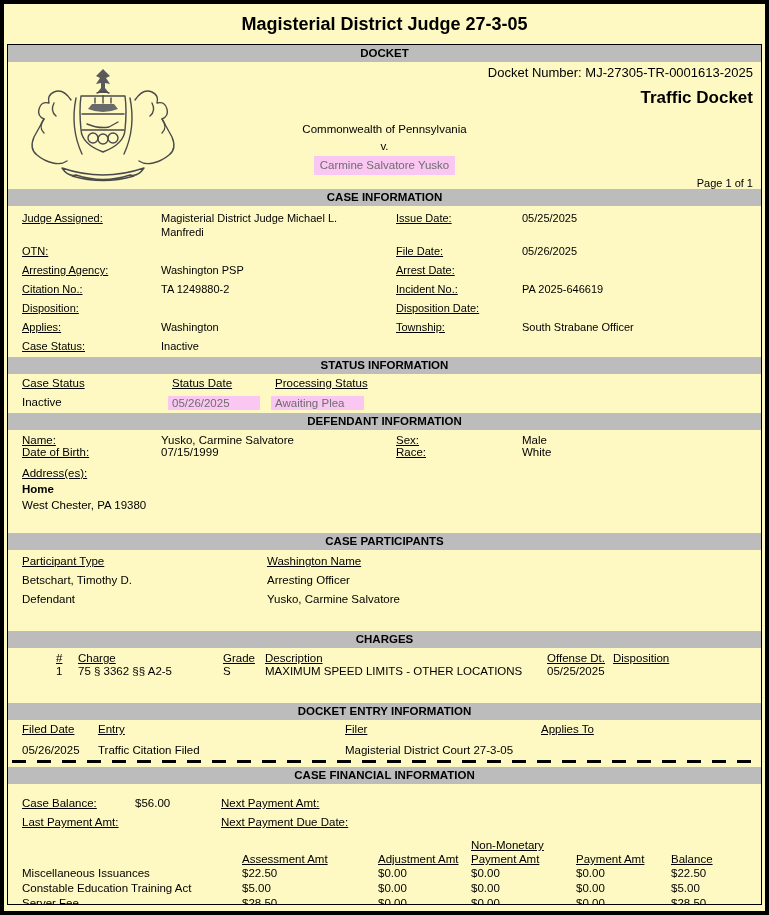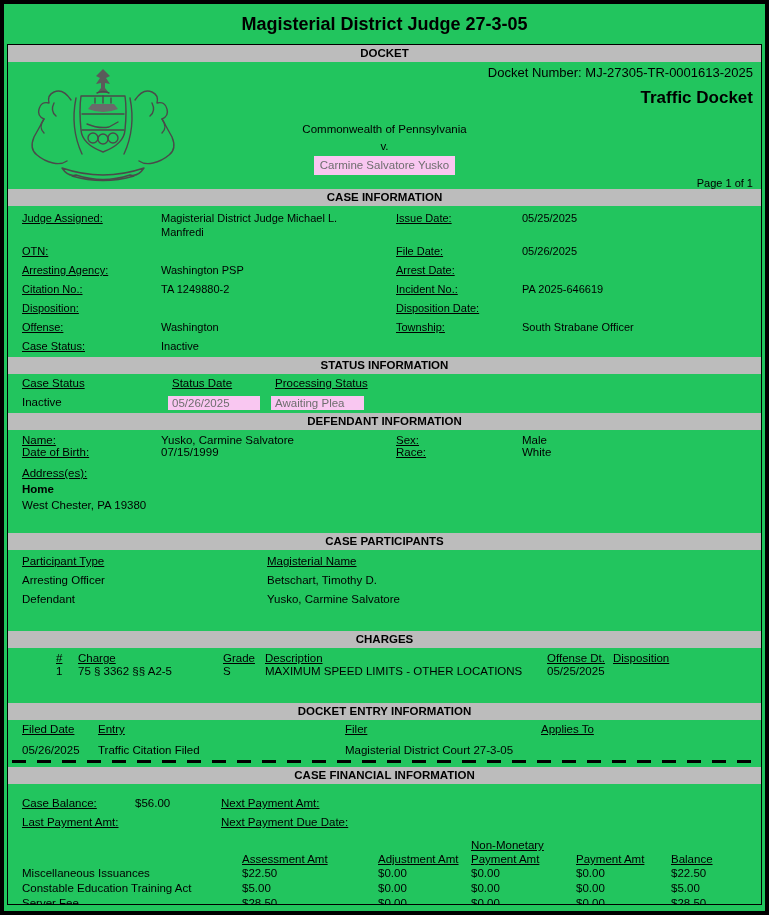--- a/index.html
+++ b/index.html
@@ -5,21 +5,21 @@
   :root{
     --bar-gray:#bcbcbc;
     --pink:#f9c7f1;
     --pink-text:#6e6e6e;
   }
   *{box-sizing:border-box;}
   html,body{margin:0;padding:0;background:#fff;}
   .page{
     width:769px;height:915px;
     border:4px solid #000;
-    background:#22c55e;
+    background:#fef9c3;
     font-family:"Liberation Sans",sans-serif;
     color:#000;
     position:relative;
     overflow:hidden;
   }
   .title-row{
     height:40px;line-height:40px;text-align:center;
     font-size:18px;font-weight:bold;
   }
   .inner{
@@ -188,21 +188,21 @@
       <div class="lbl">Citation No.:</div>
       <div>TA 1249880-2</div>
       <div class="lbl">Incident No.:</div>
       <div>PA 2025-646619</div>
 
       <div class="lbl">Disposition:</div>
       <div></div>
       <div class="lbl">Disposition Date:</div>
       <div></div>
 
-      <div class="lbl">Offense:</div>
+      <div class="lbl">Applies:</div>
       <div>Washington</div>
       <div class="lbl">Township:</div>
       <div>South Strabane Officer</div>
 
       <div class="lbl">Case Status:</div>
       <div>Inactive</div>
       <div></div>
       <div></div>
     </div>
 
@@ -233,24 +233,24 @@
       <div class="lbl">Address(es):</div>
       <div class="bold">Home</div>
       <div>West Chester, PA 19380</div>
     </div>
 
     <div class="spacer20"></div>
 
     <div class="section-bar">CASE PARTICIPANTS</div>
     <div class="cp-grid">
       <div class="lbl">Participant Type</div>
-      <div class="lbl">Magisterial Name</div>
-
+      <div class="lbl">Washington Name</div>
+
+      <div>Betschart, Timothy D.</div>
       <div>Arresting Officer</div>
-      <div>Betschart, Timothy D.</div>
 
       <div>Defendant</div>
       <div>Yusko, Carmine Salvatore</div>
     </div>
 
     <div class="spacer26"></div>
 
     <div class="section-bar">CHARGES</div>
     <div class="chg-grid">
       <div class="lbl num">#</div>

